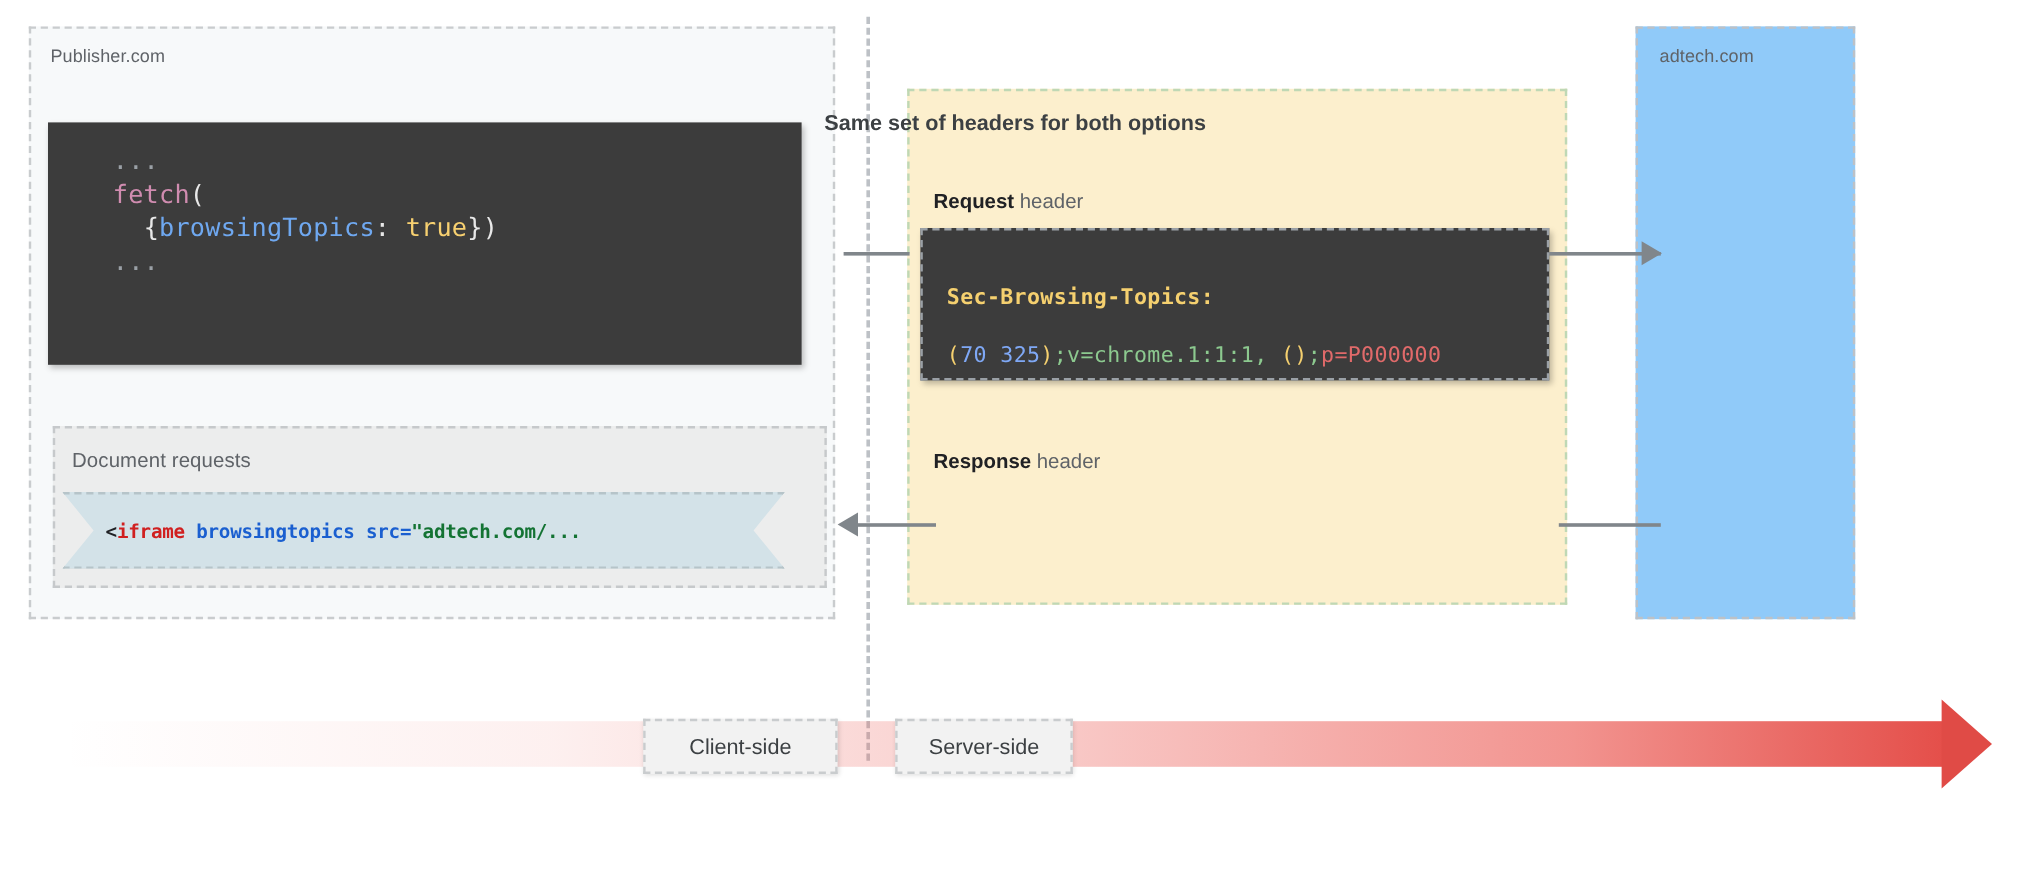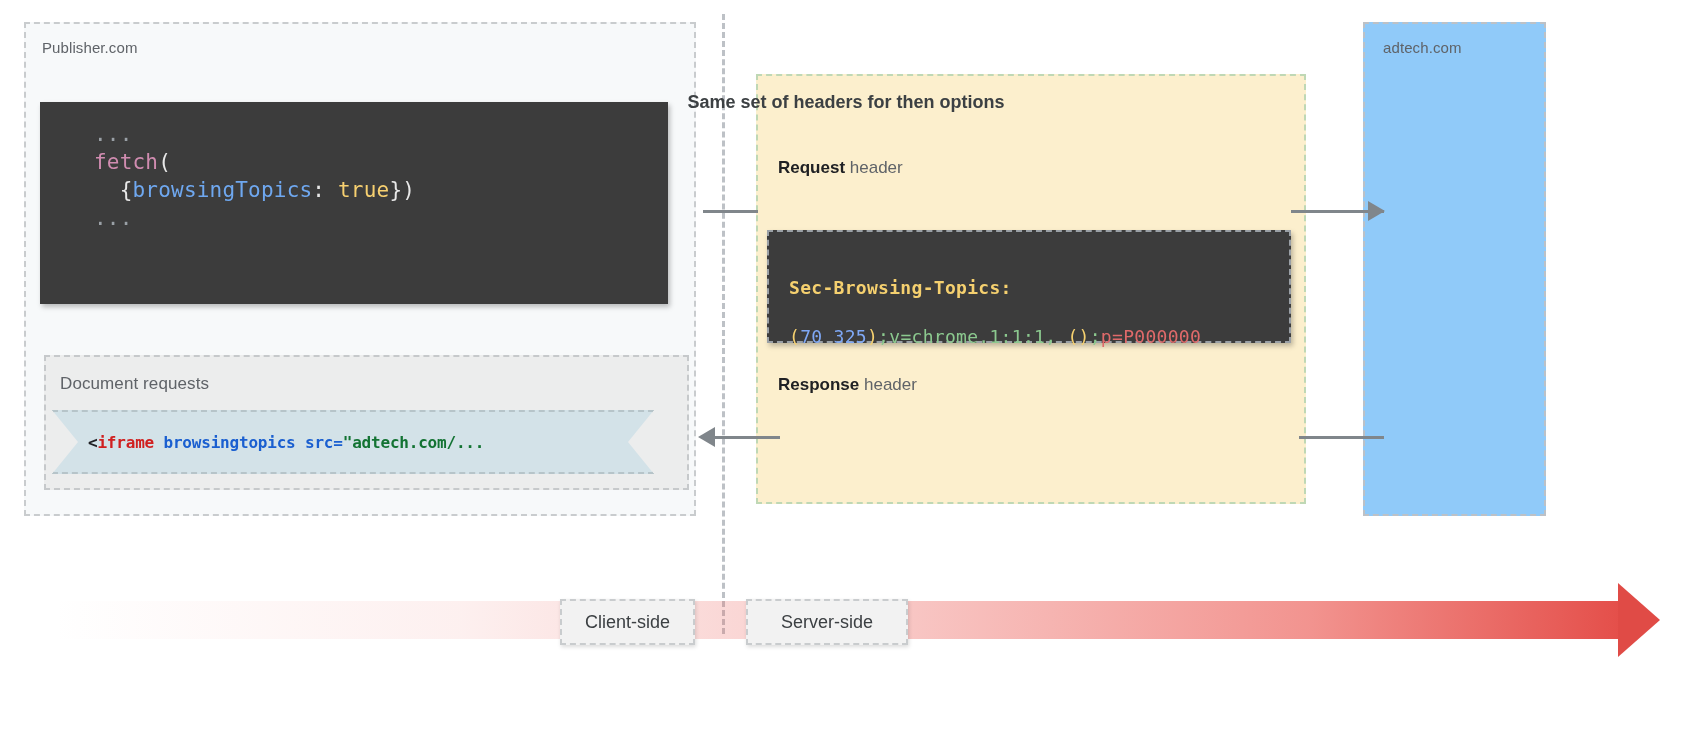--- a/index.html
+++ b/index.html
@@ -144,23 +144,22 @@
     color: #5f6368;
   }
   .sub-head b { color: #202124; }
   .req-head  { left: 778px; top: 158px; }
   .resp-head { left: 778px; top: 375px; }
 
   .request-box {
     left: 767px;
     top: 190px;
     width: 524px;
-    height: 113px;
+    height: 127px;
     border: 2px dashed #9aa0a6;
-    margin-top: 40px;
   }
   .request-box .hl {
     font-size: 18px;
     white-space: pre;
     padding-left: 20px;
     letter-spacing: .3px;
   }
   .request-box .hl.name { margin-top: 45px; font-weight: bold; }
   .request-box .hl.val  { margin-top: 28px; }
 
@@ -260,22 +259,22 @@
     background: #f2f2f2;
     border: 2px dashed #c9ccce;
     box-sizing: border-box;
     display: flex;
     align-items: center;
     justify-content: center;
     font-size: 18px;
     color: #3c4043;
     box-shadow: 1px 2px 4px rgba(0,0,0,.14);
   }
-  .chip-client { left: 560px; width: 135px; }
-  .chip-server { left: 746px; width: 162px; }
+  .chip-client { left: 536px; width: 162px; }
+  .chip-server { left: 746px; width: 148px; }
 </style>
 </head>
 <body>
 
 <div id="stage">
 
   <div class="publisher-panel"></div>
   <div class="panel-label publisher-label">Publisher.com</div>
 
   <div class="code-dark fetch-block">
@@ -288,21 +287,21 @@
   <div class="docreq-panel"></div>
   <div class="panel-label docreq-label">Document requests</div>
 
   <div class="hexchip">
     <div class="code"><span class="h-lt">&lt;</span><span class="h-tag">iframe</span><span class="h-lt"> </span><span class="h-attr">browsingtopics</span><span class="h-lt"> </span><span class="h-attr">src=</span><span class="h-val">"adtech.com/...</span></div>
   </div>
 
   <div class="divider"></div>
 
   <div class="headers-panel"></div>
-  <div class="headers-title">Same set of headers for then options</div>
+  <div class="headers-title">Same set of headers for both options</div>
 
   <div class="sub-head req-head"><b>Request</b><span> header</span></div>
 
   <div class="code-dark request-box">
     <div class="hl name"><span class="tok-hdr">Sec-Browsing-Topics:</span></div>
     <div class="hl val"><span class="tok-hdr">(</span><span class="tok-num">70 325</span><span class="tok-hdr">)</span><span class="tok-grn">;v=chrome.1:1:1, </span><span class="tok-hdr">()</span><span class="tok-grn">;</span><span class="tok-red">p=P000000</span></div>
   </div>
 
   <div class="sub-head resp-head"><b>Response</b><span> header</span></div>
 

